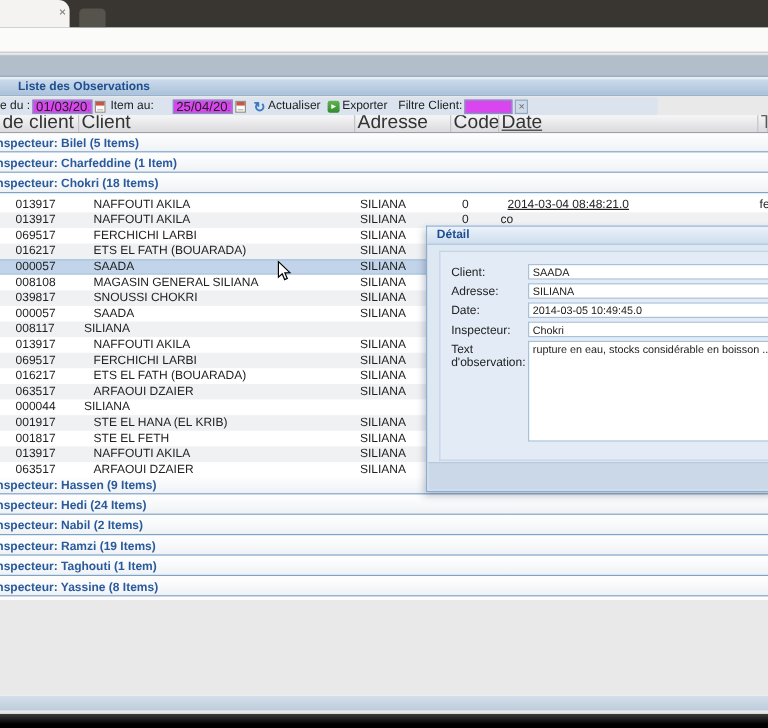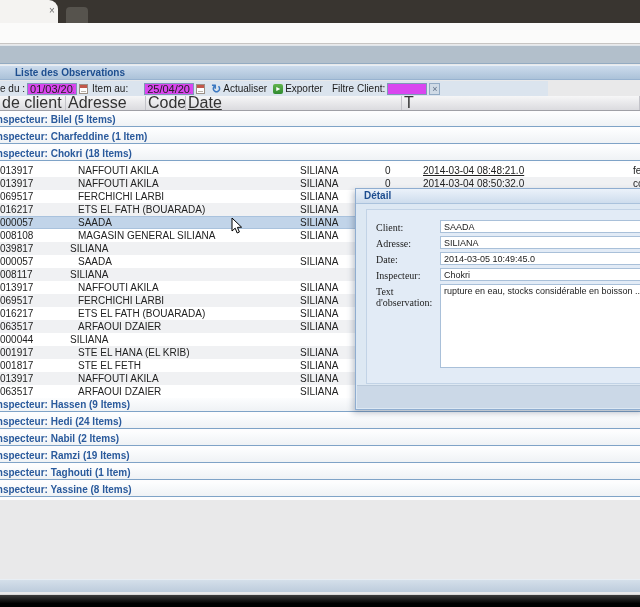--- a/index.html
+++ b/index.html
@@ -81,21 +81,21 @@
     height:14px; margin-bottom:3px; padding-left:2px;
     background:linear-gradient(#fcfdfe,#eff2f5);
     border-bottom:1px solid #7fa3c7;
     color:#2a5a9c; font-weight:bold; font-size:10px; line-height:13px;
     text-indent:-8px; white-space:nowrap; overflow:hidden;
   }
   .data-row { height:13px; display:flex; font-size:10px; line-height:13px; color:#222; background:#fff; }
   .data-row.alt { background:#f0f1f3; }
   .data-row.selected { background:#c1d4e9; box-shadow:inset 0 1px 0 #a9c2dd, inset 0 -1px 0 #a9c2dd; }
   .td { overflow:hidden; white-space:nowrap; }
-  .td.c0{padding-left:0;} .td.c1{padding-left:12px;} .td.c2{padding-left:4px;}
+  .td.c0{padding-left:13px;} .td.c1{padding-left:12px;} .td.c2{padding-left:4px;}
   .td.c3{padding-left:9px;} .td.c4{padding-left:7px;} .td.c5{padding-left:1px;}
   
   .dialog {
     position:absolute; left:355px; top:188px; width:290px; height:222px;
     background:#dde8f3; border:1px solid #8fadd0; border-right:none;
     box-shadow:-2px 3px 6px rgba(40,60,90,0.30); z-index:5;
   }
   .dialog-title {
     height:15px; background:linear-gradient(#ebf2fa,#cedded);
     border-bottom:1px solid #aac2dc; color:#1d4d8f; font-weight:bold;
@@ -103,21 +103,21 @@
   }
   .dialog-body {
     position:absolute; left:10px; top:20px; right:0; bottom:25px;
     background:#e2ebf6; border:1px solid #c2d3e6; border-right:none;
   }
   .dialog-footer {
     position:absolute; left:1px; right:0; bottom:1px; height:23px;
     background:#cbd8e7; border-top:1px solid #bac9da;
   }
   .dfield { position:absolute; left:0; width:100%; }
-  .dlabel { position:absolute; left:9px; top:0; font-size:10px; color:#222; width:70px; line-height:11px;font-family:Liberation Serif, serif; }
+  .dlabel { position:absolute; left:9px; top:0; font-size:10px; color:#222; width:70px; line-height:11px; }
   .dinput {
     position:absolute; left:73px; top:-2px; width:217px; height:13px;
     background:#fff; border:1px solid #a9c0d9; font-size:9px; line-height:11px;
     padding:1px 3px; color:#222; white-space:nowrap; overflow:hidden;
   }
   .dtextarea { height:84px; white-space:normal; }
   
   .bottom-blue {
     position:absolute; left:0; top:579px; width:640px; height:13px;
     background:linear-gradient(#d4dfea,#bdccdc); border-top:1px solid #e8eef4;
@@ -156,20 +156,21 @@
     <span class="fb-label">Actualiser</span>
     <span class="export-icon" style="margin-left:6px">▸</span>
     <span class="fb-label">Exporter</span>
     <span class="fb-label" style="margin-left:9px">Filtre Client:</span>
     <input class="fb-input client-input" style="margin-left: 2px;" value="">
     <span class="clear-icon">×</span>
   </div>
 
   <div class="thead">
       <div class="th c0">de client</div>
+      <div class="th c1">Client</div>
       <div class="th c2">Adresse</div>
       <div class="th c3">Code I...</div>
       <div class="th c4">Date</div>
       <div class="th c5">T</div>
     </div>
 
   <div class="tbody">
       <div class="group-row">Inspecteur: Bilel (5 Items)</div>
       <div class="group-row">Inspecteur: Charfeddine (1 Item)</div>
       <div class="group-row">Inspecteur: Chokri (18 Items)</div>
@@ -179,21 +180,20 @@
         <div class="td c2">SILIANA</div>
         <div class="td c3">0</div>
         <div class="td c4">2014-03-04 08:48:21.0</div>
         <div class="td c5">fe</div>
       </div>
       <div class="data-row alt">
         <div class="td c0">013917</div>
         <div class="td c1">NAFFOUTI AKILA</div>
         <div class="td c2">SILIANA</div>
         <div class="td c3">0</div>
-        <div class="td c4">2014-03-04 08:50:32.0</div>
         <div class="td c5">co</div>
       </div>
       <div class="data-row">
         <div class="td c0">069517</div>
         <div class="td c1">FERCHICHI LARBI</div>
         <div class="td c2">SILIANA</div>
         <div class="td c3"></div>
         <div class="td c4"></div>
         <div class="td c5"></div>
       </div>
@@ -216,20 +216,21 @@
       <div class="data-row">
         <div class="td c0">008108</div>
         <div class="td c1">MAGASIN GENERAL SILIANA</div>
         <div class="td c2">SILIANA</div>
         <div class="td c3"></div>
         <div class="td c4"></div>
         <div class="td c5"></div>
       </div>
       <div class="data-row alt">
         <div class="td c0">039817</div>
+        <div class="td c1">SNOUSSI CHOKRI</div>
         <div class="td c2">SILIANA</div>
         <div class="td c3"></div>
         <div class="td c4"></div>
         <div class="td c5"></div>
       </div>
       <div class="data-row">
         <div class="td c0">000057</div>
         <div class="td c1">SAADA</div>
         <div class="td c2">SILIANA</div>
         <div class="td c3"></div>

